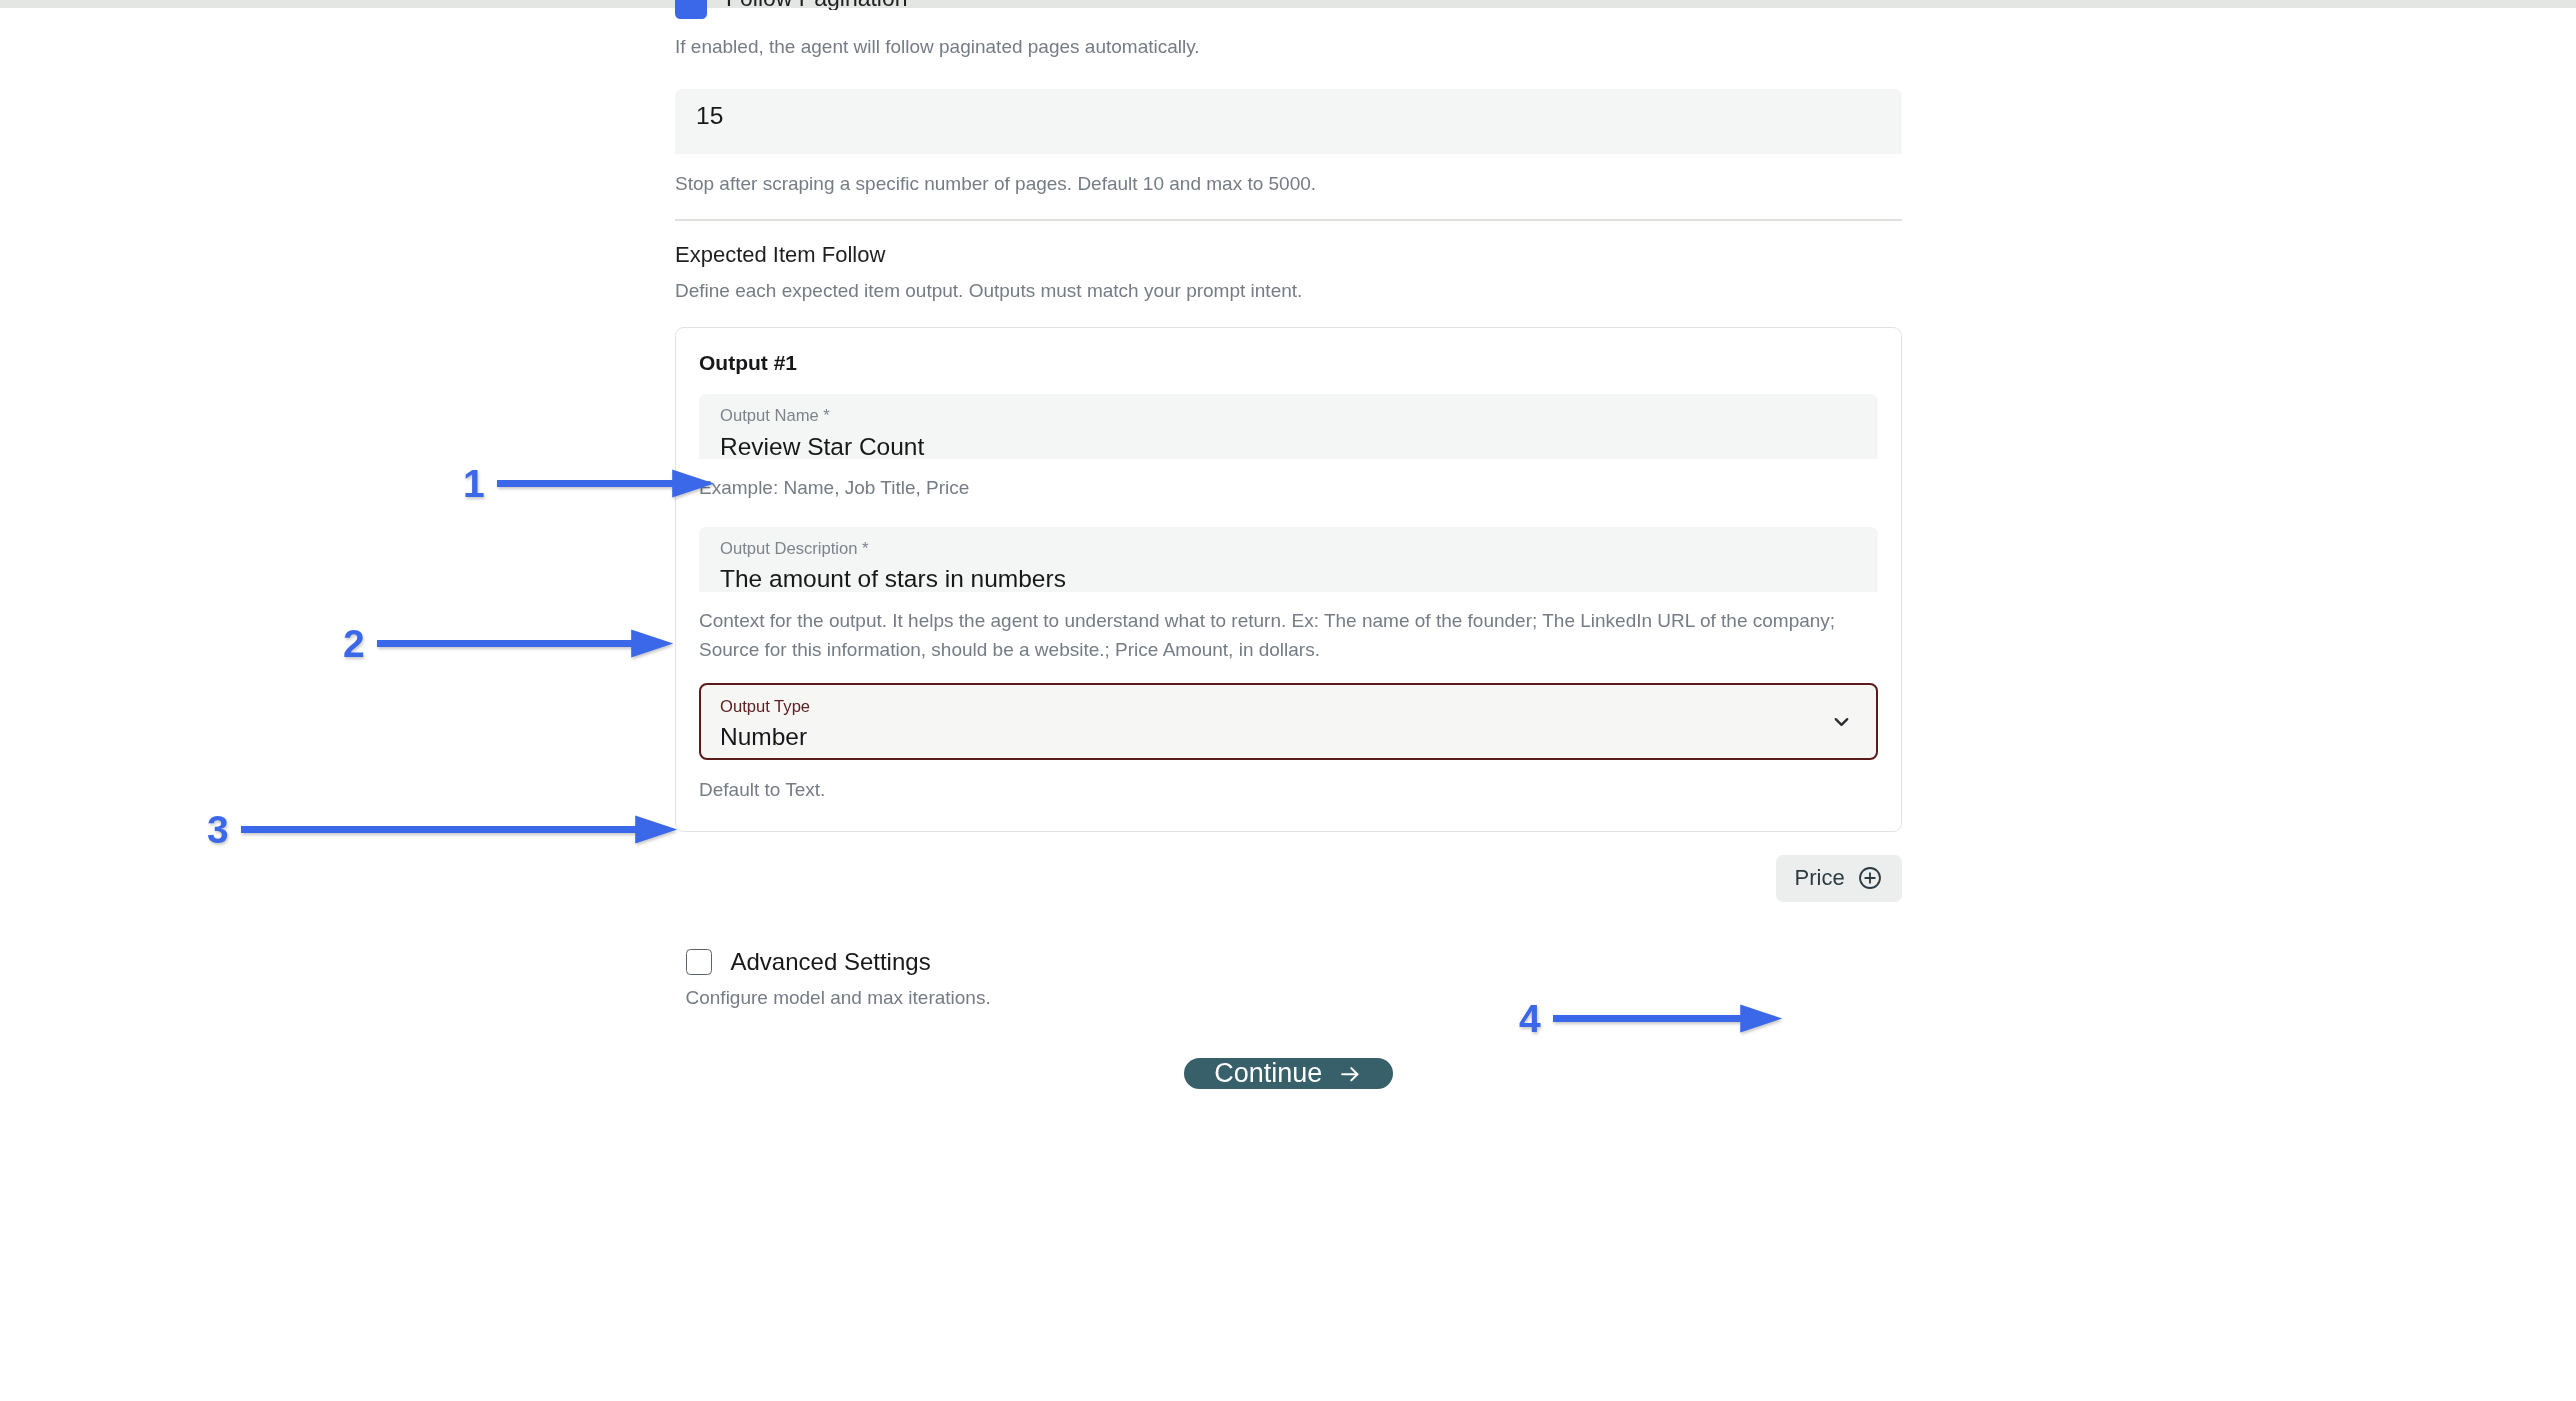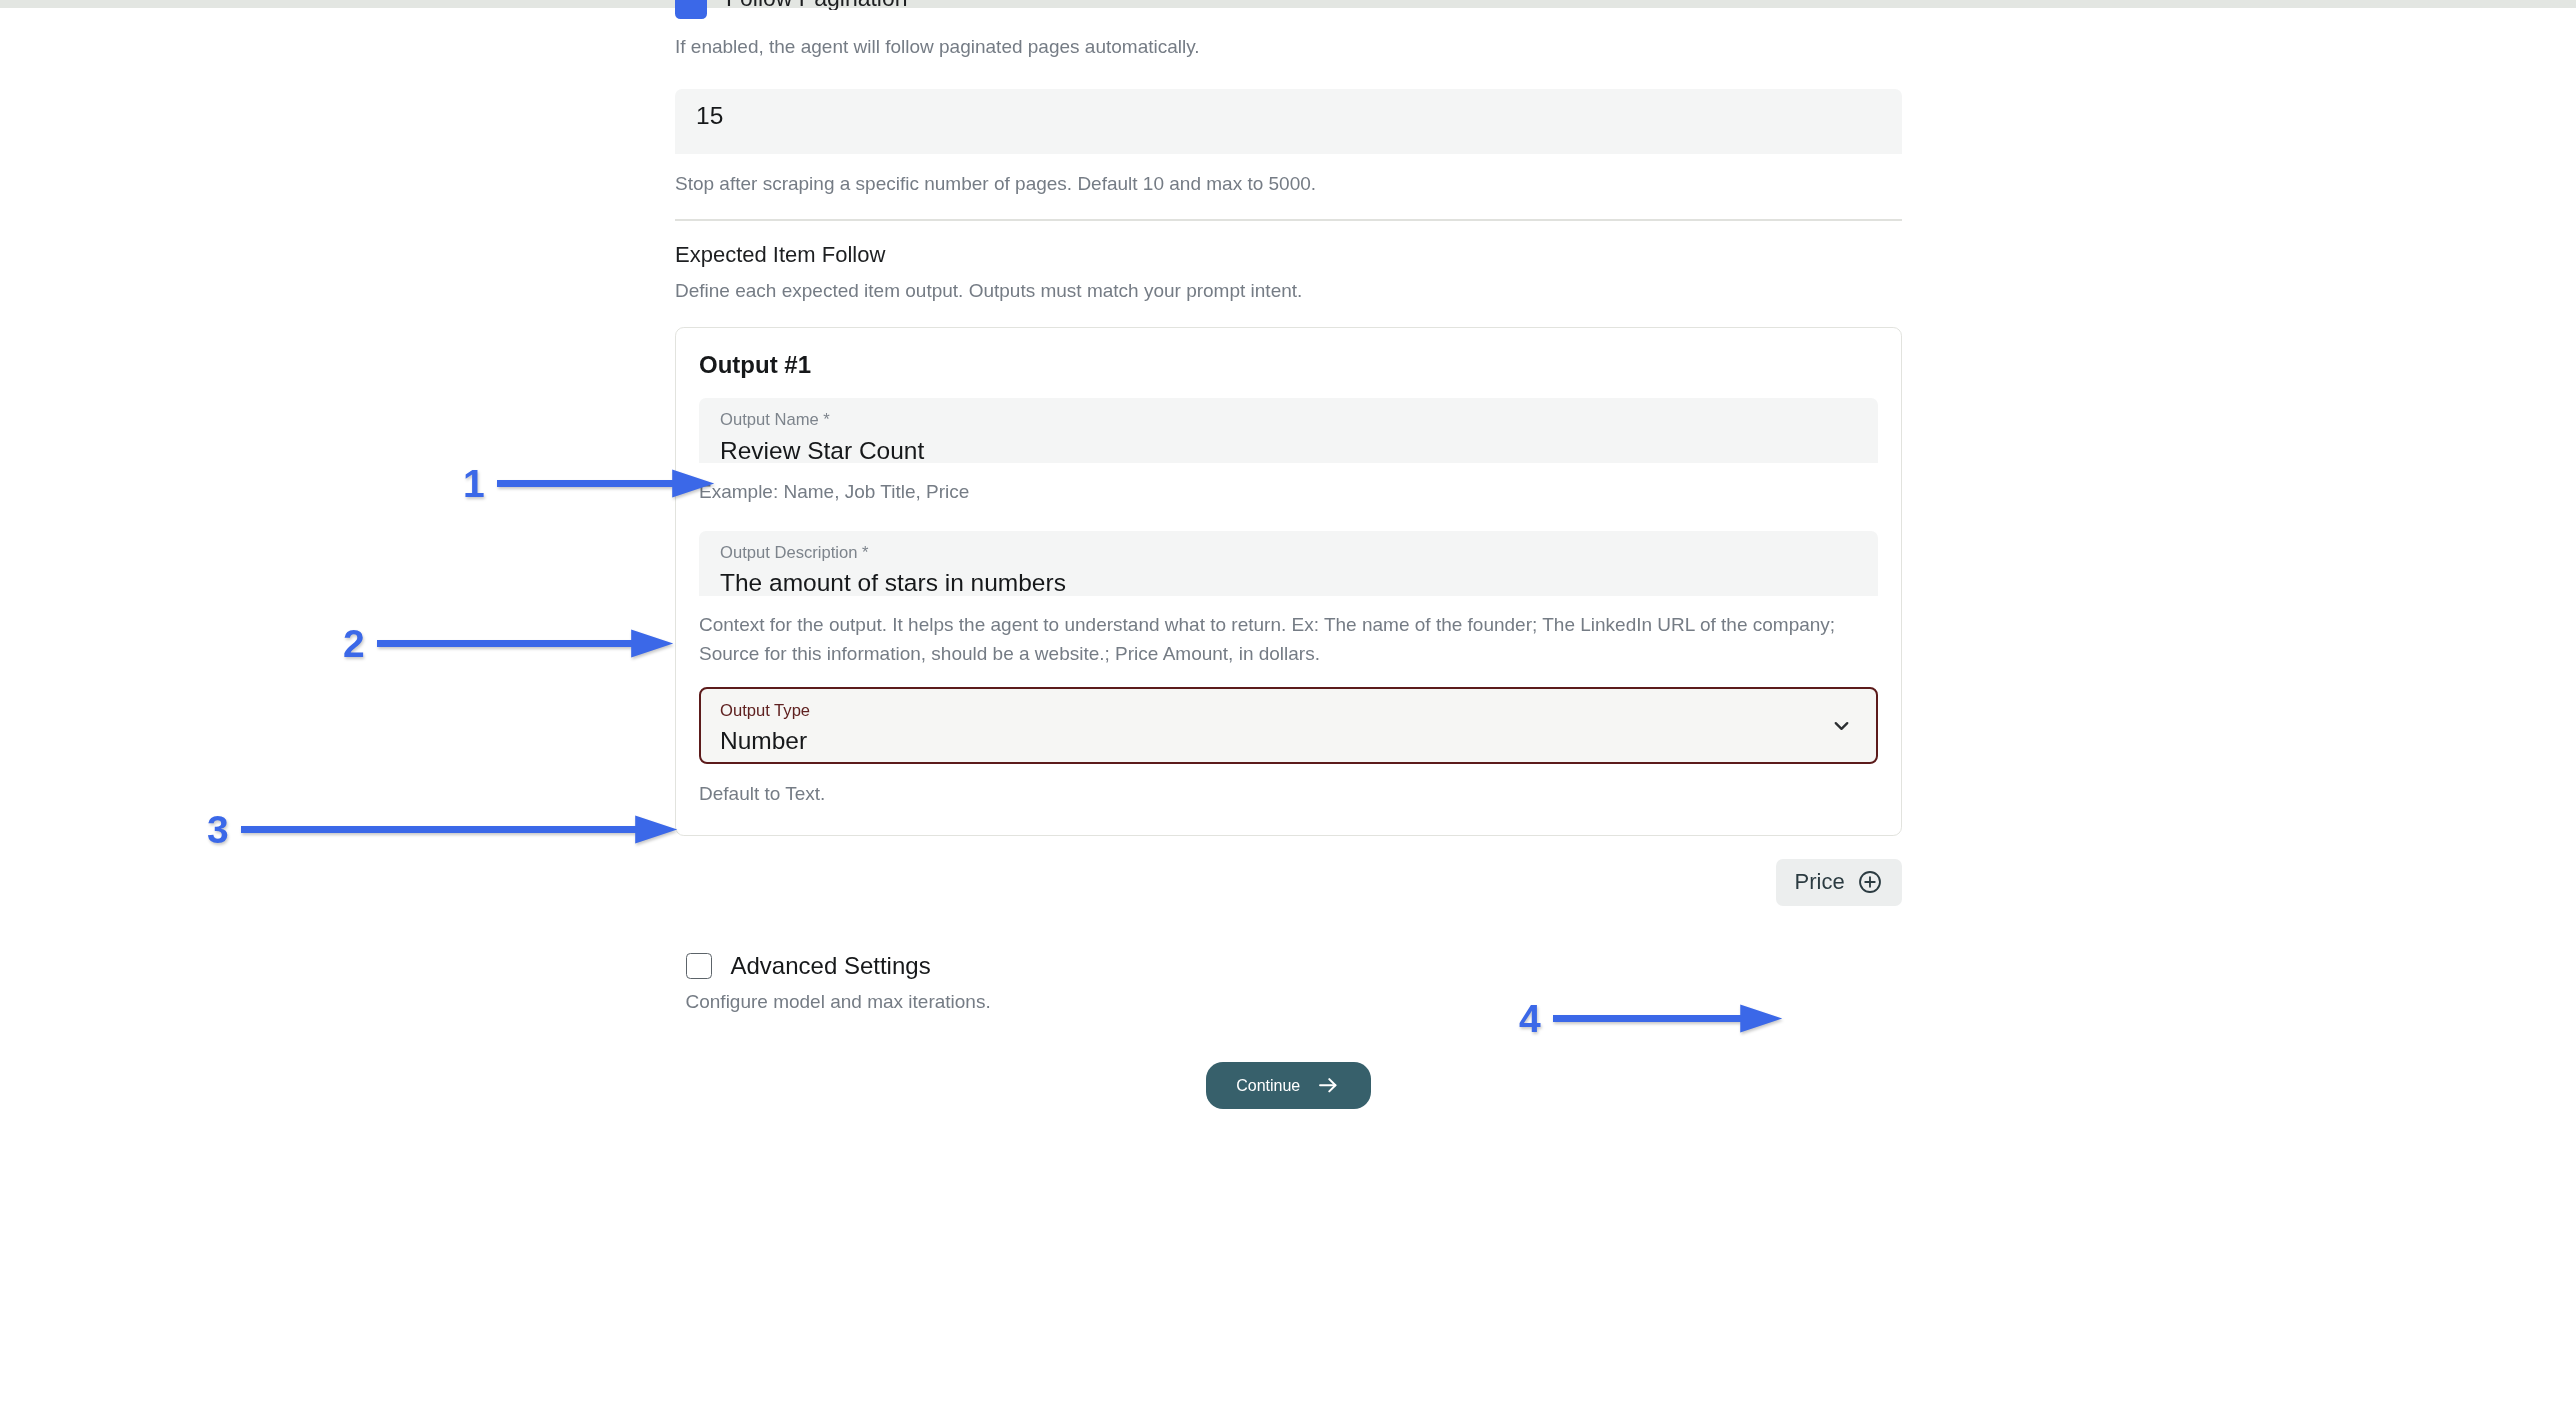--- a/index.html
+++ b/index.html
@@ -127,21 +127,21 @@
   }
 
   
   .output-card {
     border: 1.8px solid #e2e3de;
     border-radius: 8.8px;
     padding: 23px 23px 26px 23px;
     box-sizing: border-box;
   }
   .output-card-title {
-    font-size: 24px;
+    font-size: 21px;
     font-weight: bold;
     color: #16181a;
     margin-bottom: 19px;
   }
 
   
   .more-row {
     display: flex;
     justify-content: flex-end;
     margin-top: 23px;
@@ -192,25 +192,25 @@
   .continue-row {
     display: flex;
     justify-content: center;
     margin-top: 46px;
   }
   .continue-btn {
     background: #37606b;
     color: #ffffff;
     border: none;
     border-radius: 17px;
-    padding: 11px 30px;
+    padding: 0 30px;
     display: inline-flex;
     align-items: center;
     gap: 16px;
-    font-size: 16px;
+    font-size: 27px;
     font-family: "Liberation Sans", sans-serif;
     cursor: pointer;
   }
 
   
   .anno-layer {
     position: absolute;
     inset: 0;
     pointer-events: none;
   }

